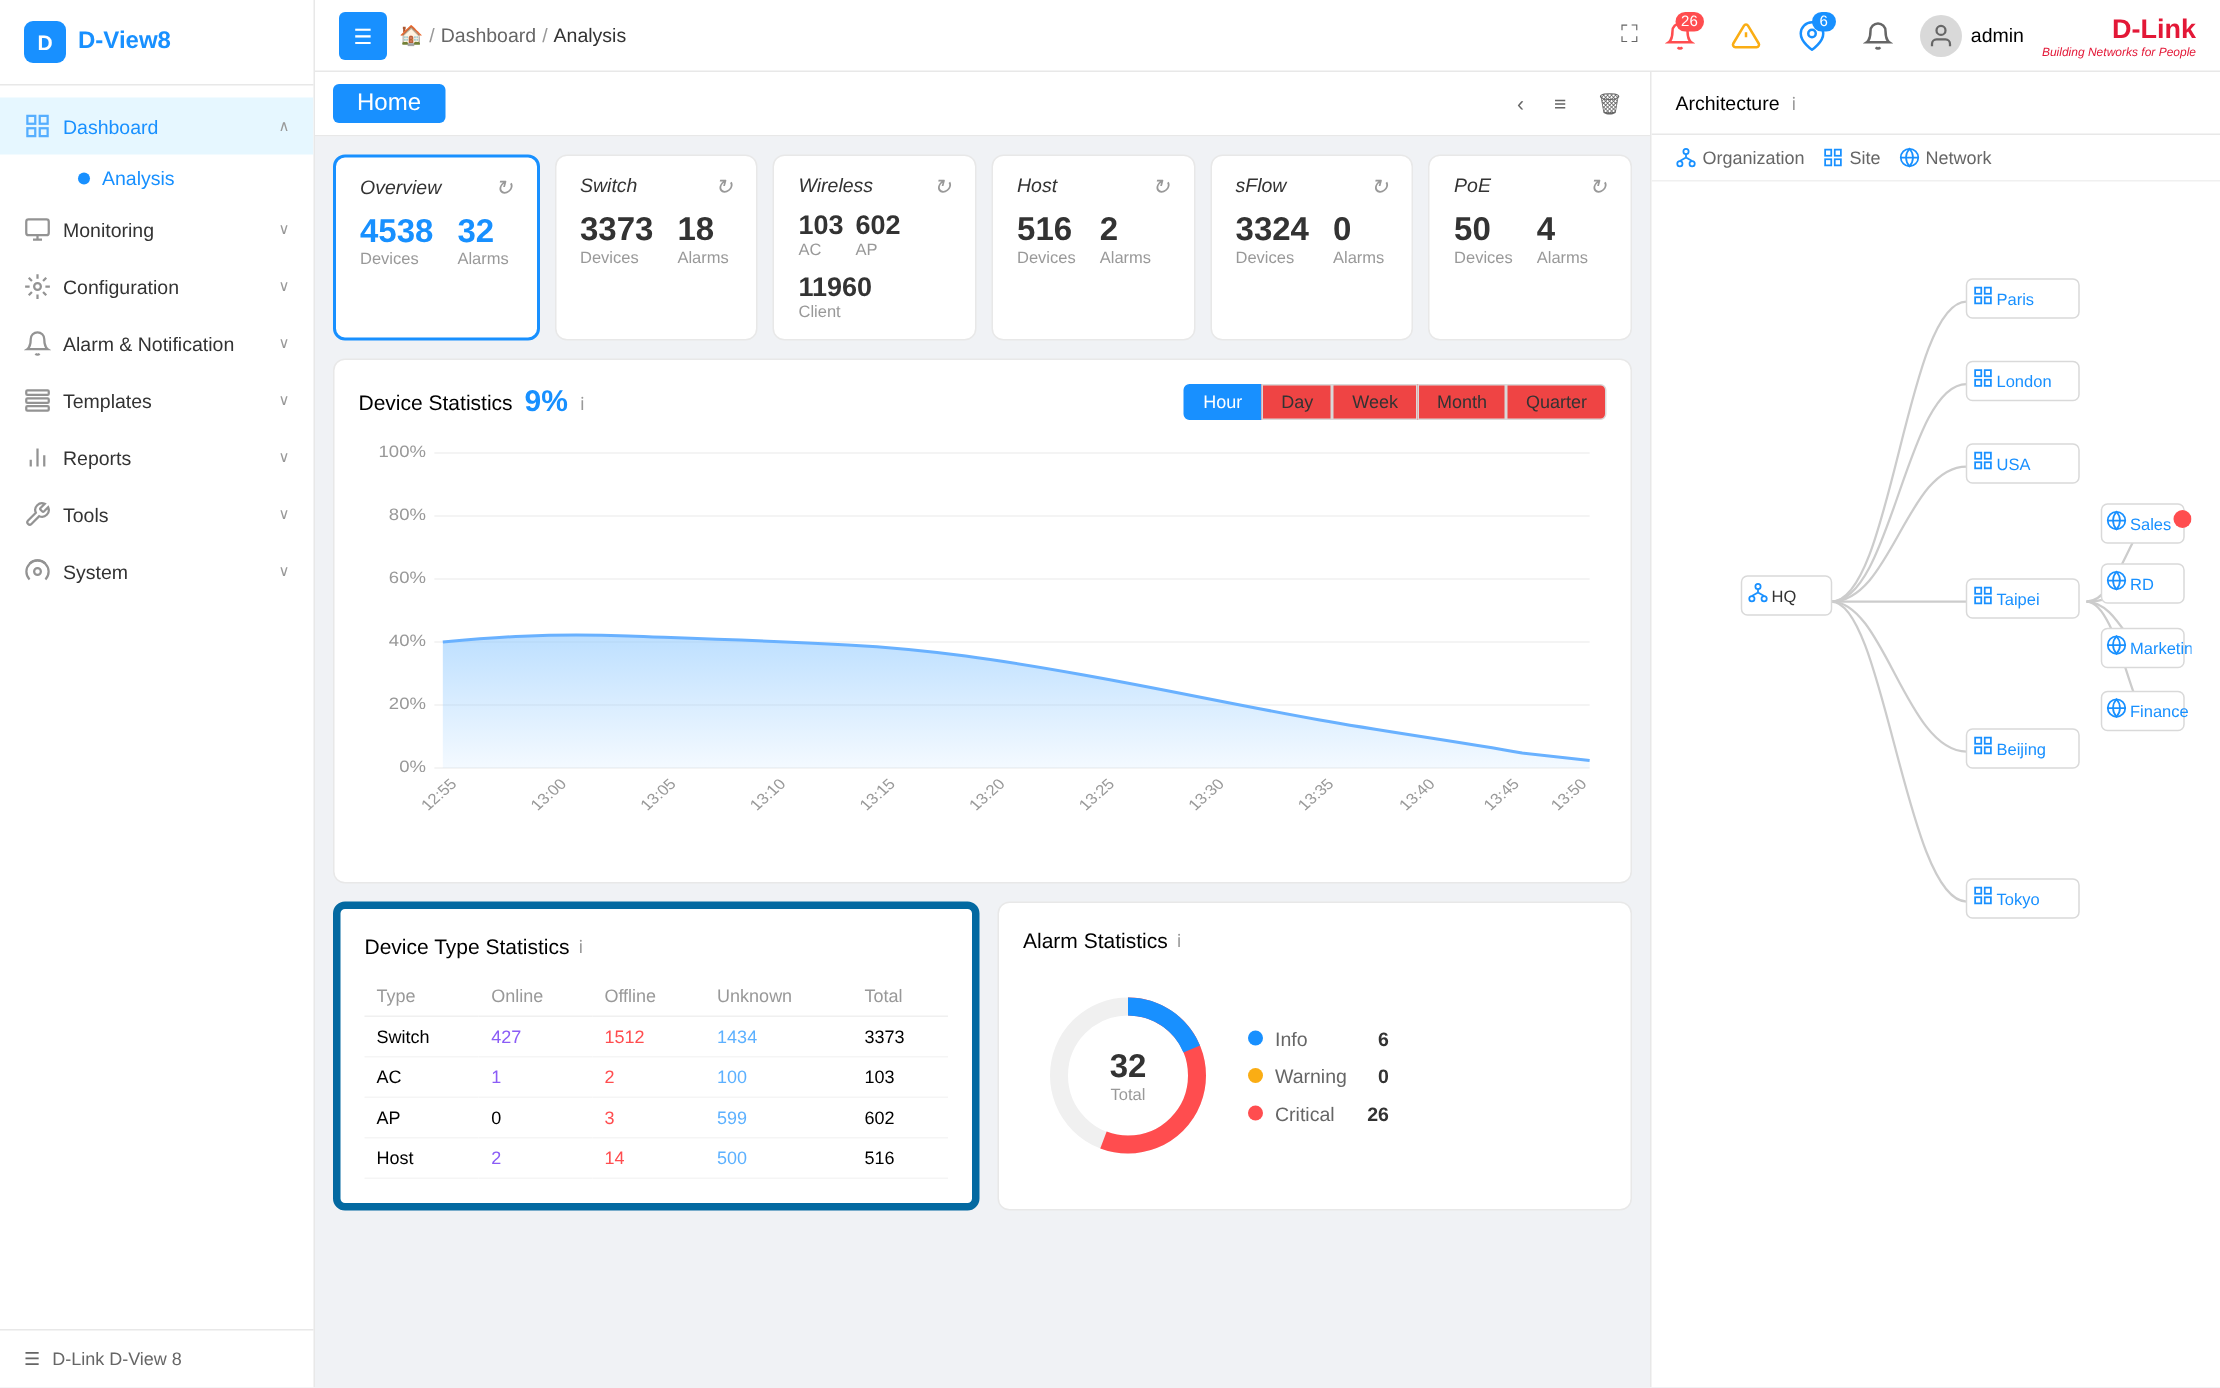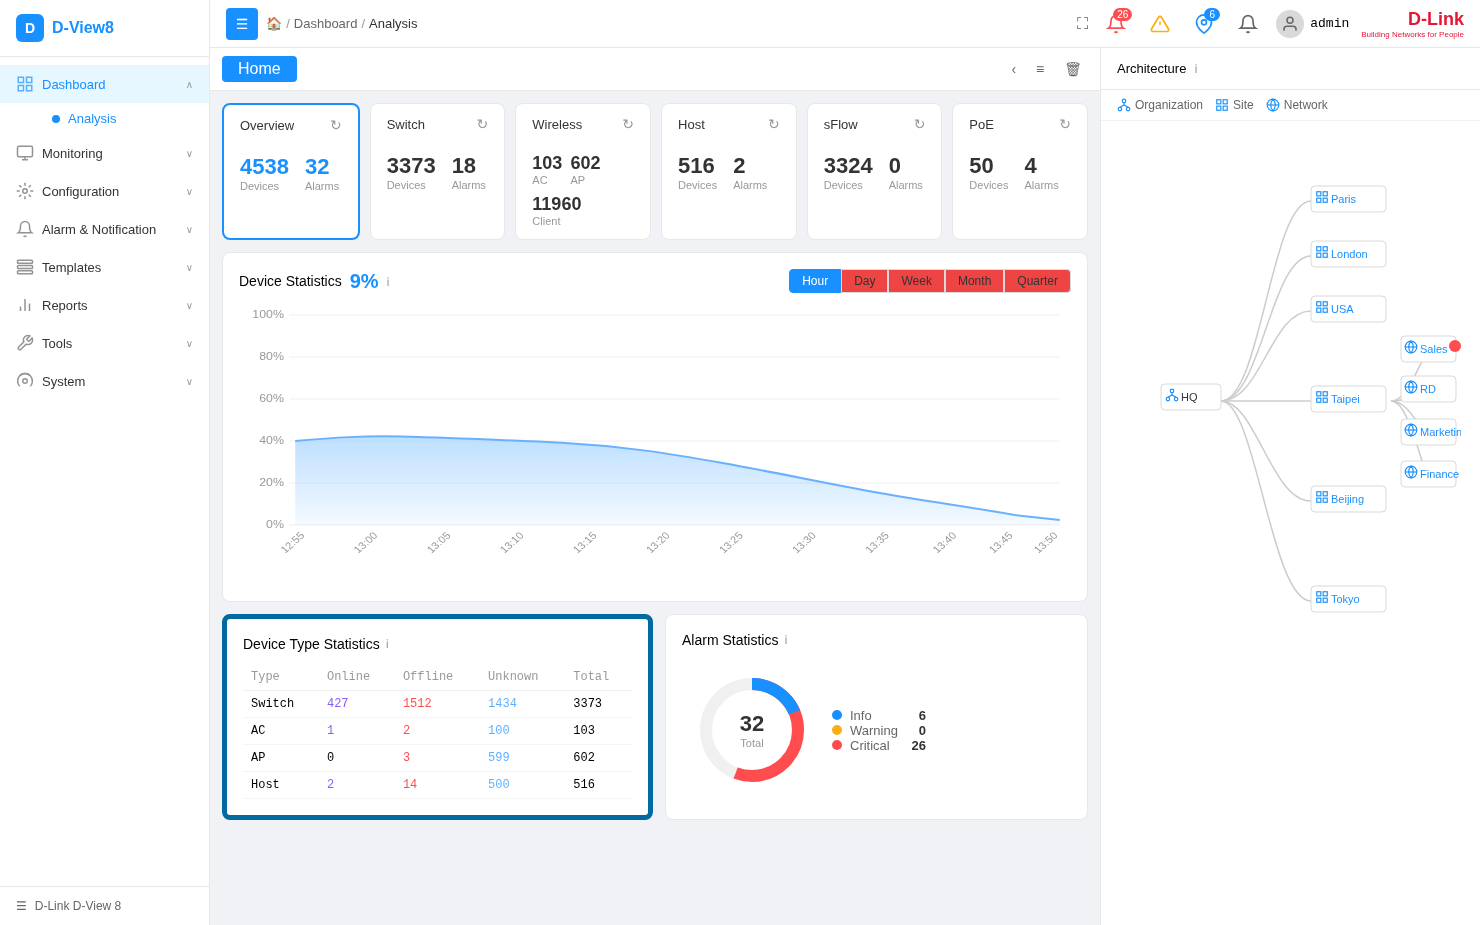--- a/index.html
+++ b/index.html
@@ -28,45 +28,45 @@
     #header { background: #fff; border-bottom: 1px solid #e8e8e8; padding: 0 16px; height: 48px; display: flex; align-items: center; justify-content: space-between; flex-shrink: 0; }
     .header-left { display: flex; align-items: center; gap: 8px; }
     .header-menu-btn { background: #1890ff; color: #fff; border: none; border-radius: 4px; width: 32px; height: 32px; display: flex; align-items: center; justify-content: center; cursor: pointer; font-size: 14px; }
     .breadcrumb { display: flex; align-items: center; gap: 4px; color: #666; font-size: 13px; }
     .breadcrumb-sep { color: #999; }
     .header-right { display: flex; align-items: center; gap: 12px; }
     .header-expand { cursor: pointer; color: #666; font-size: 16px; }
     .notif-btn { position: relative; cursor: pointer; width: 32px; height: 32px; display: flex; align-items: center; justify-content: center; }
     .notif-badge { position: absolute; top: 0; right: 0; background: #ff4d4f; color: #fff; border-radius: 8px; font-size: 10px; padding: 1px 4px; min-width: 16px; text-align: center; }
     .notif-badge.blue { background: #1890ff; }
-    .user-info { display: flex; align-items: center; gap: 6px; cursor: pointer; font-family: Liberation Mono, monospace; }
+    .user-info { display: flex; align-items: center; gap: 6px; cursor: pointer; }
     .user-avatar { width: 28px; height: 28px; border-radius: 50%; background: #d9d9d9; display: flex; align-items: center; justify-content: center; }
     .dlink-logo { display: flex; flex-direction: column; align-items: flex-end; }
     .dlink-text { font-weight: bold; color: #e31837; font-size: 18px; }
-    .dlink-sub { font-size: 8px; color: #e31837; }
+    .dlink-sub { font-size: 8px; color: #e31837; font-style: italic; }
 
     
     #content { flex: 1; display: flex; overflow: hidden; }
 
     
     #left-panel { flex: 1; overflow-y: auto; padding: 0; display: flex; flex-direction: column; }
 
     
     .tab-bar { background: #fff; padding: 8px 12px; display: flex; align-items: center; justify-content: space-between; border-bottom: 1px solid #e8e8e8; flex-shrink: 0; }
     .tab-item { padding: 4px 16px; border-radius: 4px; cursor: pointer; font-size: 16px; }
     .tab-item.active { background: #1890ff; color: #fff; }
     .tab-bar-right { display: flex; gap: 8px; }
     .tab-icon-btn { cursor: pointer; color: #666; font-size: 14px; padding: 2px 6px; }
 
     
     .summary-cards { display: flex; gap: 0; padding: 12px; flex-shrink: 0; background: #f0f2f5; }
     .summary-card { background: #fff; border-radius: 8px; padding: 12px 16px; flex: 1; margin-right: 10px; border: 1px solid #e8e8e8; position: relative; min-width: 0; }
     .summary-card:last-child { margin-right: 0; }
     .summary-card.active { border: 2px solid #1890ff; }
-    .card-title { font-size: 13px; color: #333; font-weight: 500; margin-bottom: 21px; display: flex; align-items: center; justify-content: space-between; }
+    .card-title { font-size: 13px; color: #333; font-weight: 500; margin-bottom: 8px; display: flex; justify-content: space-between; font-style: italic; }
     .card-metrics { display: flex; gap: 16px; flex-wrap: wrap; }
     .card-metric { }
     .card-metric-val { font-size: 22px; font-weight: 600; color: #1890ff; }
     .card-metric-val.gray { color: #333; }
     .card-metric-label { font-size: 11px; color: #999; }
     .card-refresh { color: #999; font-size: 14px; cursor: pointer; }
 
     
     .device-stats { background: #fff; margin: 0 12px 12px; border-radius: 8px; padding: 16px; border: 1px solid #e8e8e8; flex-shrink: 0; }
     .stats-header { display: flex; align-items: center; justify-content: space-between; margin-bottom: 12px; }
@@ -81,34 +81,34 @@
     .chart-area { height: 280px; position: relative; }
 
     
     .bottom-panels { display: flex; gap: 12px; margin: 0 12px 12px; flex-shrink: 0; }
     .device-type-panel { flex: 1; background: #fff; border-radius: 8px; padding: 16px; border: 5px solid #0369a1; }
     .alarm-panel { flex: 1; background: #fff; border-radius: 8px; padding: 16px; border: 1px solid #e8e8e8; }
     .panel-title { font-size: 14px; font-weight: 500; margin-bottom: 12px; display: flex; align-items: center; gap: 6px; }
     .panel-info-icon { color: #999; font-size: 12px; cursor: pointer; }
 
     
-    .stats-table { width: 100%; border-collapse: collapse; font-size: 12px; font-family: Liberation Mono, monospace; }
+    .stats-table { width: 100%; border-collapse: collapse; font-size: 12px; }
     .stats-table th { color: #999; font-weight: 500; padding: 6px 8px; text-align: left; border-bottom: 1px solid #f0f0f0; }
     .stats-table td { padding: 6px 8px; border-bottom: 1px solid #f5f5f5; }
     .val-online { color: #8b5cf6; }
     .val-offline { color: #ff4d4f; }
     .val-unknown { color: #1890ff; opacity: 0.7; }
 
     
     .alarm-content { display: flex; align-items: center; gap: 20px; padding: 10px; }
     .donut-container { position: relative; width: 120px; height: 120px; flex-shrink: 0; }
     .donut-center { position: absolute; top: 50%; left: 50%; transform: translate(-50%, -50%); text-align: center; }
     .donut-total { font-size: 22px; font-weight: 700; color: #333; }
     .donut-label { font-size: 11px; color: #999; }
-    .alarm-legend { display: flex; flex-direction: column; }
+    .alarm-legend { display: flex; flex-direction: column; gap: 10px; }
     .legend-item { display: flex; align-items: center; gap: 8px; font-size: 13px; }
     .legend-dot { width: 10px; height: 10px; border-radius: 50%; }
     .legend-name { color: #666; flex: 1; }
     .legend-val { font-weight: 600; color: #333; min-width: 20px; text-align: right; }
 
     
     #right-panel { width: 380px; background: #fff; border-left: 1px solid #e8e8e8; display: flex; flex-direction: column; overflow: hidden; flex-shrink: 0; }
     .arch-header { padding: 12px 16px; border-bottom: 1px solid #e8e8e8; display: flex; align-items: center; gap: 8px; font-weight: 500; }
     .arch-legend { display: flex; align-items: center; gap: 12px; padding: 8px 16px; border-bottom: 1px solid #f0f0f0; }
     .arch-legend-item { display: flex; align-items: flex-start; gap: 4px; font-size: 12px; color: #666; cursor: pointer; }

